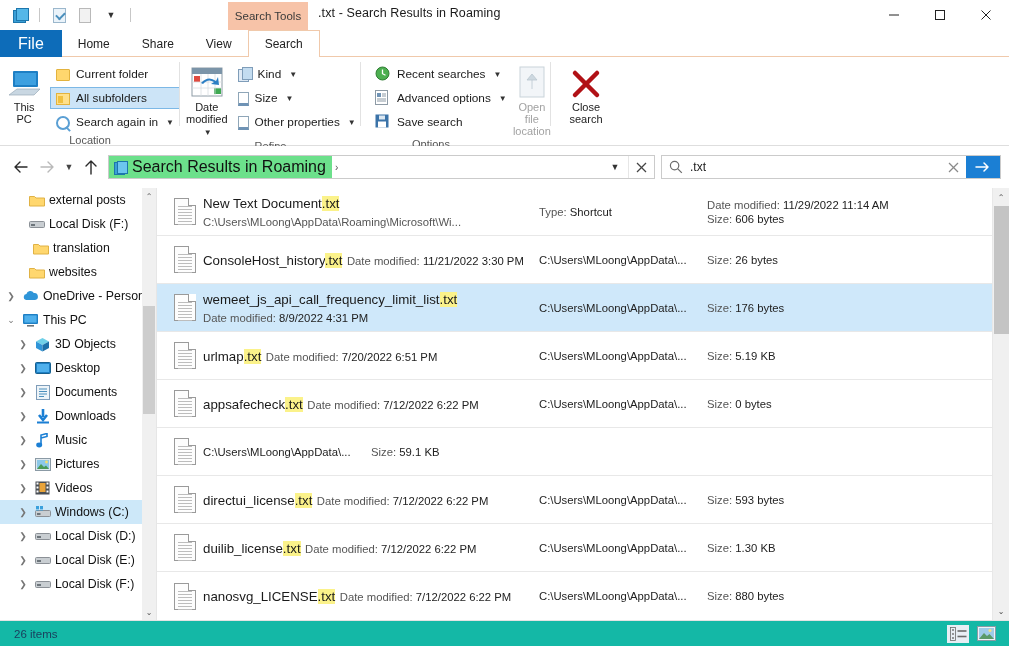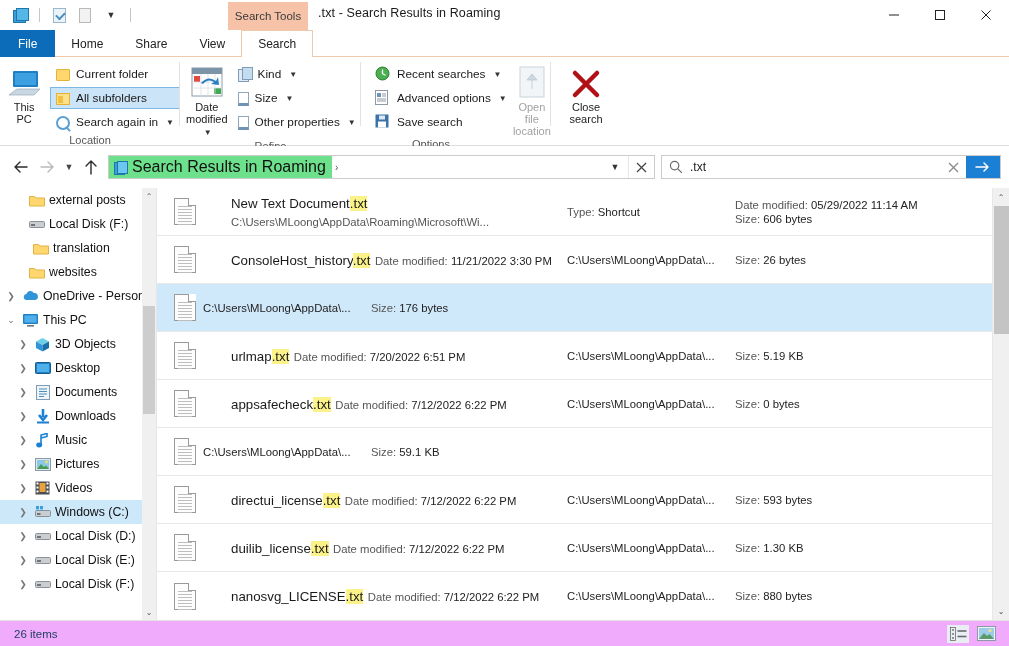--- a/index.html
+++ b/index.html
@@ -54,21 +54,21 @@
   
   .tabstrip {
     position:absolute; left:0; top:30px; width:1009px; height:27px;
     background:#ffffff; border-bottom:1px solid #f0c9ab;
     display:flex; align-items:stretch;
   }
   .tab {
     padding:0 16px; display:flex; align-items:center; font-size:12px; color:#222;
     cursor:default; height:27px;
   }
-  .tab.file { background:#0d6cb9; color:#fff; font-size:12px; padding:0 18px; }
+  .tab.file { background:#0d6cb9; color:#fff; font-size:16px; padding:0 18px; }
   .tab.active {
     background:#fff; border-left:1px solid #f0c9ab; border-right:1px solid #f0c9ab;
     border-top:1px solid #f0c9ab; margin-bottom:-1px;
   }
 
   
   .ribbon {
     position:absolute; left:0; top:57px; width:1009px; height:89px;
     background:#ffffff; border-bottom:1px solid #dedede;
     display:flex;
@@ -162,39 +162,39 @@
   }
   .row.sel { background:#cfe8fa; }
   .row .ficon { width:36px; flex:none; display:flex; align-items:center; justify-content:center; }
   .doc-ico { width:22px; height:27px; border:1px solid #9a9a9a; background:#fdfdfd; position:relative; }
   .doc-ico:before {
     content:""; position:absolute; right:-1px; top:-1px; width:7px; height:7px;
     background:#fff; border-left:1px solid #9a9a9a; border-bottom:1px solid #9a9a9a;
   }
   .doc-lines { position:absolute; left:3px; top:7px; right:3px; }
   .doc-lines i { display:block; height:1px; background:#bdbdbd; margin-bottom:2px; }
-  .row .fmain { width:336px; flex:none;margin-left:28px; }
+  .row .fmain { width:336px; flex:none; }
   .fname { font-size:13.3px; color:#1a1a1a; line-height:17px; white-space:nowrap; }
   .fname mark { background:#fbf28a; color:#1a1a1a; padding:0; }
   .fsub { font-size:11.3px; color:#555; line-height:15px; margin-top:2px; white-space:nowrap; }
   .fsub b { font-weight:normal; color:#222; }
   .row .ftype { width:168px; flex:none; font-size:11.3px; color:#555; }
   .row .ftype b, .row .fpath b { font-weight:normal; color:#222; }
   .fright { flex:1; font-size:11.3px; color:#555; }
   .fright .l2 { margin-top:2px; }
   .fright b { font-weight:normal; color:#222; }
 
   .vscroll { position:absolute; right:0; top:0; width:17px; height:432px; background:#f0f0f0; border-left:1px solid #e8e8e8;}
   .vs-arrow { height:18px; display:flex; align-items:center; justify-content:center; font-size:8px; color:#4a4a4a; }
   .vs-thumb { position:absolute; left:1px; top:18px; width:15px; height:128px; background:#c4c4c4; }
 
   
   .status {
     position:absolute; left:0; bottom:0; width:1009px; height:26px;
-    border-top:1px solid #e3e3e3; background:#f0abfc; display:flex; align-items:center;
+    border-top:1px solid #e3e3e3; background:#14b8a6; display:flex; align-items:center;
   }
   .status .count { font-size:11.5px; color:#1a3d5c; margin-left:14px; }
   .viewbtns { margin-left:auto; display:flex; align-items:center; gap:6px; margin-right:12px; }
   .vb { width:22px; height:18px; display:flex; align-items:center; justify-content:center; }
   .vb.active { background:#e8eef4; }
 </style>
 </head>
 <body>
 
 <div class="app">
@@ -701,21 +701,21 @@
                 <i></i>
               </span>
             </span>
         </span>
         <span class="fmain">
           <span class="fname"><span>New Text Document</span><mark>.txt</mark></span>
           <span class="fsub"><span>C:\Users\MLoong\AppData\Roaming\Microsoft\Wi...</span></span>
         </span>
         <span class="ftype"><span>Type:</span> <b>Shortcut</b></span>
         <span class="fright">
-          <div><span>Date modified:</span> <b>05/29/2022 11:14 AM</b></div>
+          <div><span>Date modified:</span> <b>11/29/2022 11:14 AM</b></div>
           <div class="l2"><span>Size:</span> <b>606 bytes</b></div>
         </span>
       </div>
 
       <div class="row">
         <span class="ficon">
           <span class="doc-ico">
               <span class="doc-lines">
                 <i></i>
                 <i></i>
@@ -743,20 +743,24 @@
               <span class="doc-lines">
                 <i></i>
                 <i></i>
                 <i></i>
                 <i></i>
                 <i></i>
                 <i></i>
                 <i></i>
               </span>
             </span>
+        </span>
+        <span class="fmain">
+          <span class="fname"><span>wemeet_js_api_call_frequency_limit_list</span><mark>.txt</mark></span>
+          <span class="fsub"><span>Date modified:</span> <b>8/9/2022 4:31 PM</b></span>
         </span>
         <span class="ftype"><b>C:\Users\MLoong\AppData\...</b></span>
         <span class="fright">
           <div><span>Size:</span> <b>176 bytes</b></div>
         </span>
       </div>
 
       <div class="row">
         <span class="ficon">
           <span class="doc-ico">

